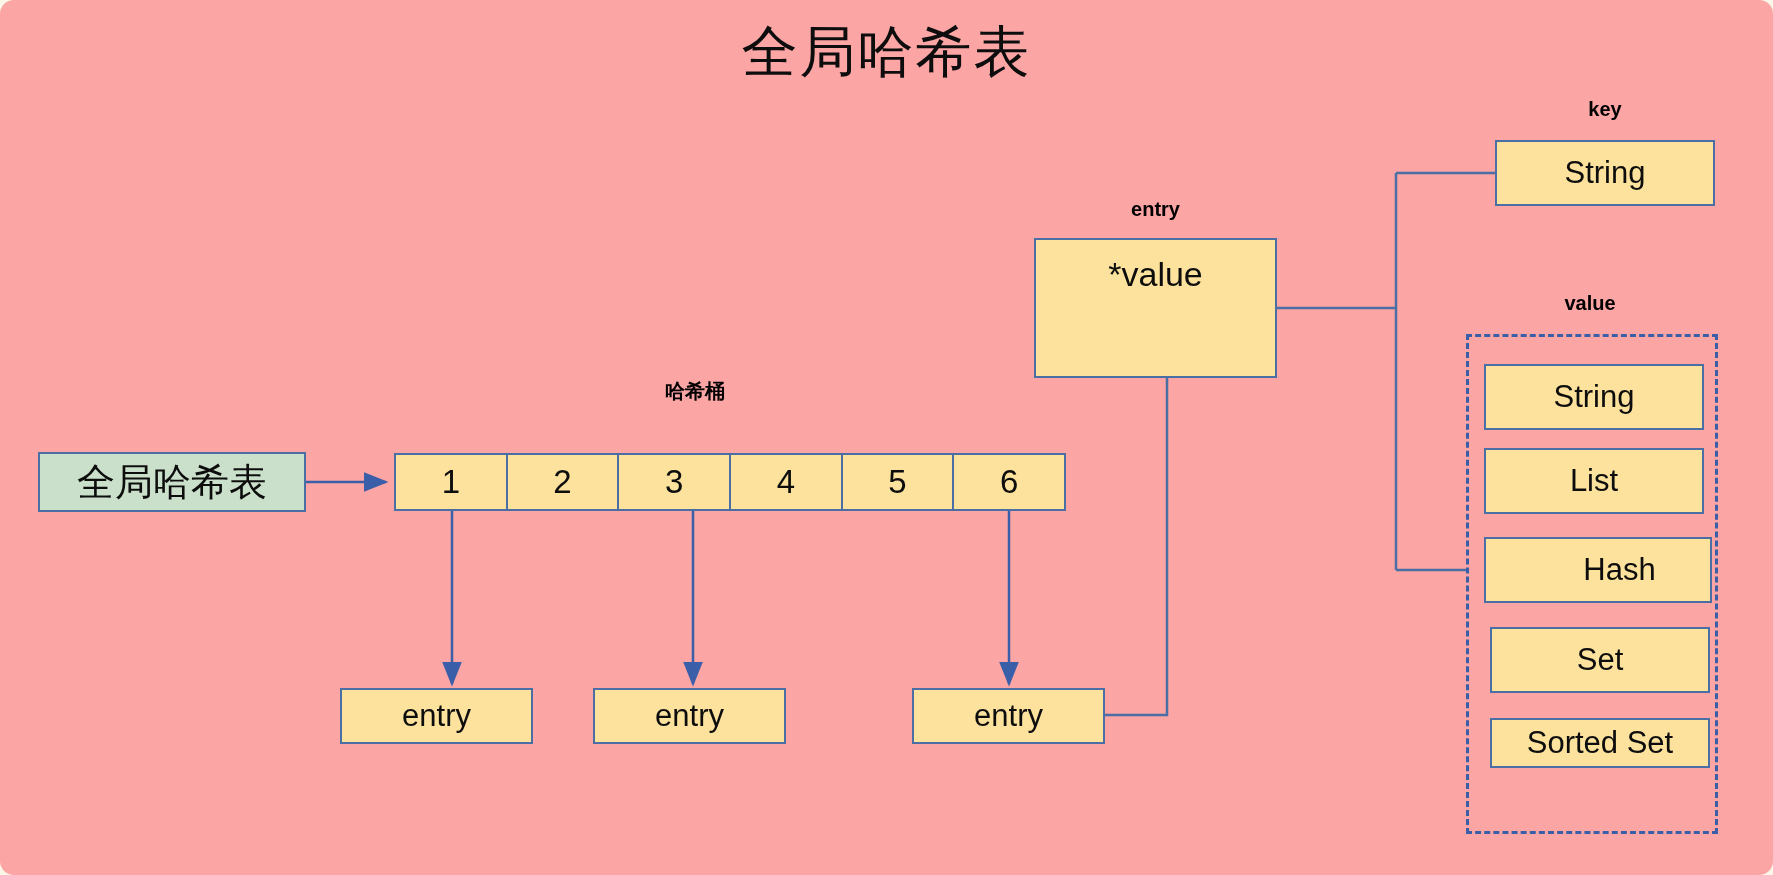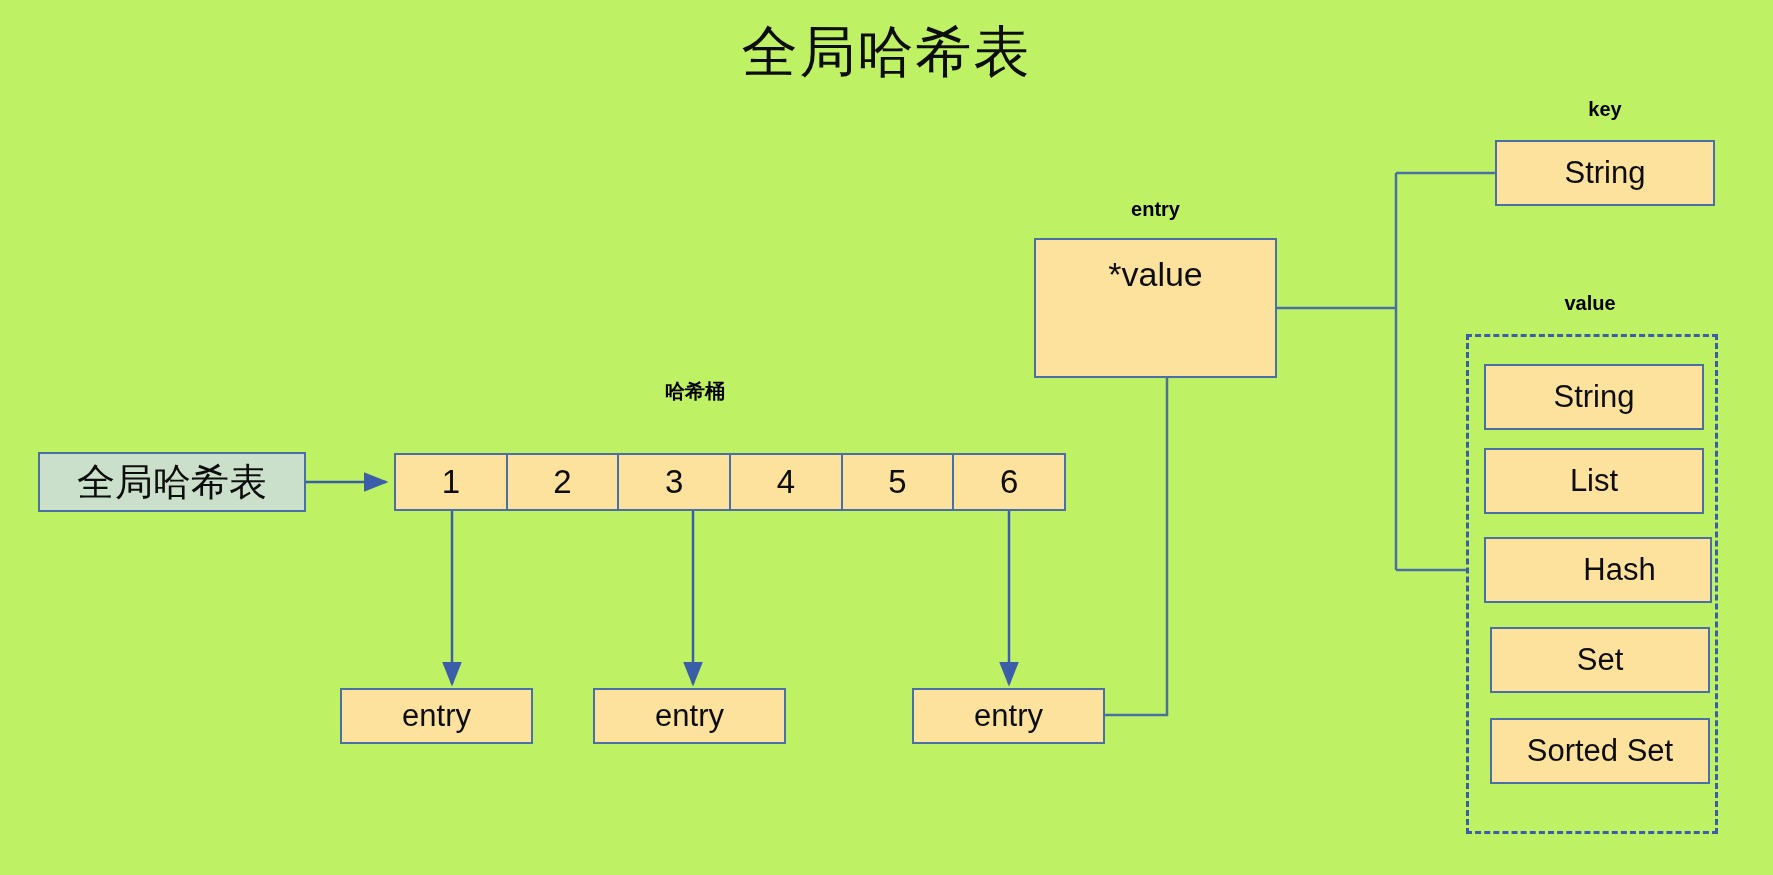--- a/index.html
+++ b/index.html
@@ -4,23 +4,24 @@
 <style>
   html, body {
     margin: 0;
     padding: 0;
     background: #FAF7E9;
   }
   #canvas {
     position: relative;
     width: 1773px;
     height: 875px;
-    background: #bef264;
+    background: #fca5a5;
     font-family: "Liberation Sans", "DejaVu Sans", sans-serif;
     overflow: hidden;
+    border-radius: 14px;
   }
   .abs { position: absolute; box-sizing: border-box; }
 
   
   .diagram-title {
     left: 0; right: 0; top: 18px;
     text-align: center;
     font-size: 56px;
     color: #0d0d0d;
     letter-spacing: 2px;
@@ -198,17 +199,17 @@
   </div>
   <div class="abs node" style="left:1484px; top:448px; width:220px; height:66px;">
     <span>List</span>
   </div>
   <div class="abs node" style="left:1484px; top:537px; width:228px; height:66px;padding-left:43px;">
     <span>Hash</span>
   </div>
   <div class="abs node" style="left:1490px; top:627px; width:220px; height:66px;">
     <span>Set</span>
   </div>
-  <div class="abs node" style="left:1490px; top:718px; width:220px; height:66px;">
+  <div class="abs node" style="left:1490px; top:718px; width:220px; height:50px;">
     <span>Sorted Set</span>
   </div>
 
 </div>
 
 </body></html>

